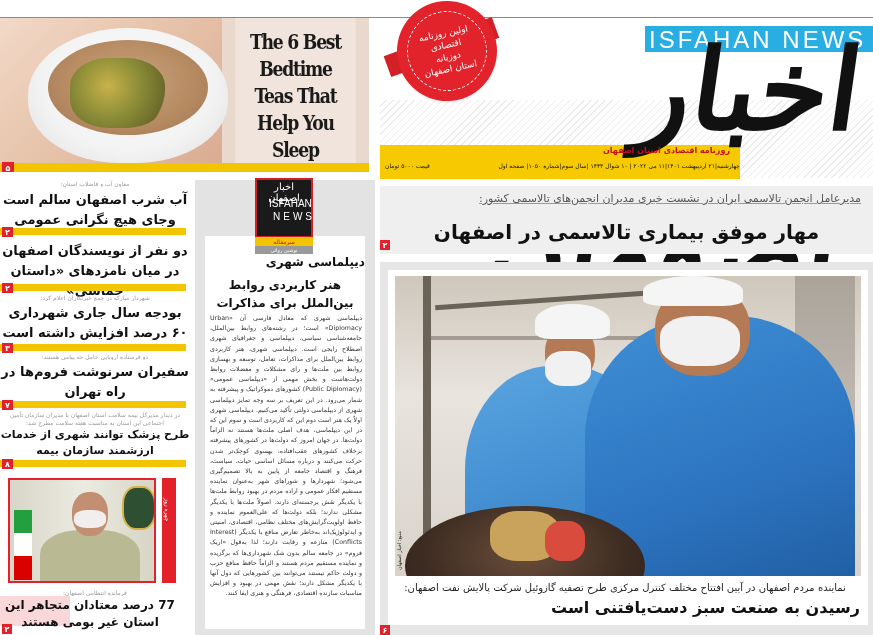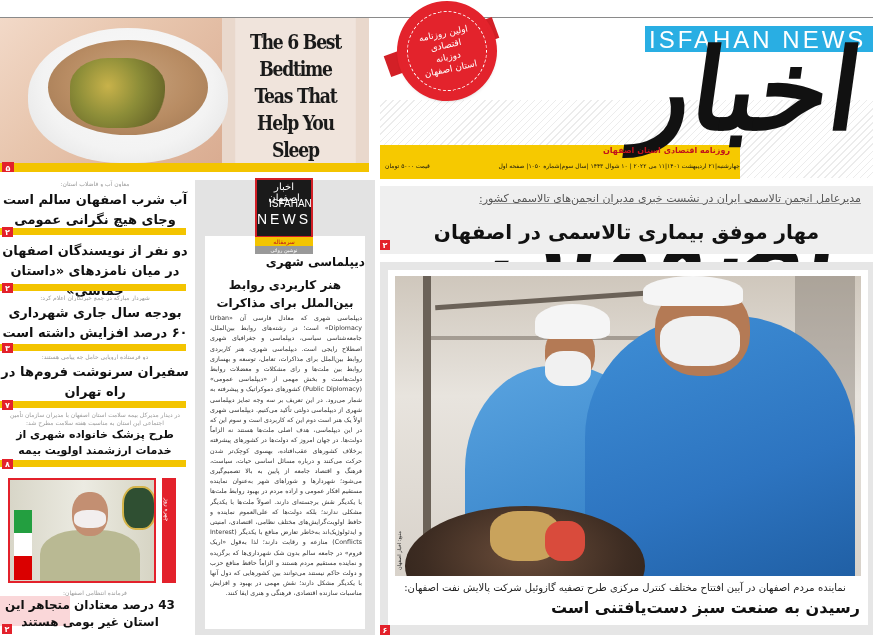--- a/index.html
+++ b/index.html
@@ -55,21 +55,21 @@
   .item-kicker{font-size:6px;color:#9a9a9a;direction:rtl;text-align:center;white-space:nowrap;overflow:hidden}
   .item-title{font-size:13px;font-weight:bold;line-height:20px;color:#111;direction:rtl;text-align:center}
   .sep{height:7px;background:#f3c400}
 
   
   .ed-bg{left:195px;top:180px;width:180px;height:455px;background:#e3e3e3}
   .ed-box{left:205px;top:236px;width:160px;height:393px;background:#fff}
   .ed-logo{left:255px;top:178px;width:58px;height:60px;background:#1a1a1a;border:2px solid #d11f26}
   .ed-logo .script{position:absolute;left:0;top:1px;width:54px;text-align:center;color:#fff;font-family:"DejaVu Serif",serif;font-size:10px;direction:rtl}
   .ed-logo .en1{position:absolute;left:12px;top:18px;width:54px;color:#fff;font-family:"Liberation Sans",sans-serif;font-size:10px}
-  .ed-logo .en2{position:absolute;left:0;top:31px;width:54px;color:#fff;font-family:"Liberation Sans",sans-serif;font-size:14px;letter-spacing:3px}
+  .ed-logo .en2{position:absolute;left:16px;top:31px;width:54px;color:#fff;font-family:"Liberation Sans",sans-serif;font-size:10px;letter-spacing:3px}
   .ed-tag{left:255px;top:237px;width:58px;height:9px;background:#f3c400;font-size:6px;color:#c1121b;direction:rtl;text-align:center;line-height:9px}
   .ed-author{left:255px;top:246px;width:58px;height:8px;background:#999;font-size:5px;color:#fff;direction:rtl;text-align:center;line-height:8px}
   .ed-title1{left:205px;top:255px;width:160px;font-size:12px;font-weight:bold;direction:rtl;text-align:right}
   .ed-title2{left:205px;top:276px;width:160px;font-size:12px;font-weight:bold;direction:rtl;text-align:center;line-height:18px}
   .ed-body{left:210px;top:313px;width:152px;height:310px;overflow:hidden;font-size:6.3px;line-height:10.2px;color:#333;direction:rtl;text-align:justify}
 
   
   .pol-frame{left:8px;top:478px;width:148px;height:105px;border:2px solid #e3212b;background:#c9c7b6;overflow:hidden}
   .pol-side{left:162px;top:478px;width:14px;height:105px;background:#e3212b}
   .pol-side span{position:absolute;left:2px;top:20px;writing-mode:vertical-rl;font-size:6px;color:#fff;direction:rtl}
@@ -160,38 +160,38 @@
 <div class="abs item-title" style="left:0;top:303px;width:190px">بودجه سال جاری شهرداری ۶۰ درصد افزایش داشته است</div>
 <div class="abs sep" style="left:0;top:344px;width:186px"></div>
 <div class="abs badge" style="left:2px;top:343px;width:11px;height:10px">۳</div>
 
 <div class="abs item-kicker" style="left:0;top:353px;width:190px">دو فرستاده اروپایی حامل چه پیامی هستند:</div>
 <div class="abs item-title" style="left:0;top:362px;width:190px">سفیران سرنوشت فروم‌ها در راه تهران</div>
 <div class="abs sep" style="left:0;top:401px;width:186px"></div>
 <div class="abs badge" style="left:2px;top:400px;width:11px;height:10px">۷</div>
 
 <div class="abs item-kicker" style="left:0;top:411px;width:190px;white-space:normal;line-height:8px">در دیدار مدیرکل بیمه سلامت استان اصفهان با مدیران سازمان تأمین اجتماعی این استان به مناسبت هفته سلامت مطرح شد:</div>
-<div class="abs item-title" style="left:0;top:427px;width:190px;font-size:11px;line-height:16px">طرح پزشک خانواده شهری از خدمات ارزشمند اولویت بیمه</div>
+<div class="abs item-title" style="left:0;top:427px;width:190px;font-size:11px;line-height:16px">طرح پزشک توانند شهری از خدمات ارزشمند سازمان بیمه</div>
 <div class="abs sep" style="left:0;top:460px;width:186px"></div>
 <div class="abs badge" style="left:2px;top:459px;width:11px;height:10px">۸</div>
 
 <div class="abs pol-frame">
   <div class="abs pol-wall"></div>
   <div class="abs pol-flag"></div>
   <div class="abs pol-emblem"></div>
   <div class="abs pol-body"></div>
   <div class="abs pol-face"></div>
   <div class="abs pol-mask"></div>
 </div>
 <div class="abs pol-side">
     <span>چهره روز</span>
   </div>
 <div class="abs item-kicker" style="left:0;top:589px;width:190px">فرمانده انتظامی اصفهان:</div>
 <div class="abs watermark"></div>
-<div class="abs item-title" style="left:0;top:597px;width:180px;line-height:17px;font-size:12px">43 درصد معتادان متجاهر این استان غیر بومی هستند</div>
+<div class="abs item-title" style="left:0;top:597px;width:180px;line-height:17px;font-size:12px">77 درصد معتادان متجاهر این استان غیر بومی هستند</div>
 <div class="abs badge" style="left:2px;top:624px;width:10px;height:10px">۲</div>
 
 <div class="abs ed-bg"></div>
 <div class="abs ed-box"></div>
 <div class="abs ed-logo">
   <span class="script">اخبار اصفهان</span>
   <span class="en1">ISFAHAN</span>
   <span class="en2">NEWS</span>
 </div>
 <div class="abs ed-tag">سرمقاله</div>

